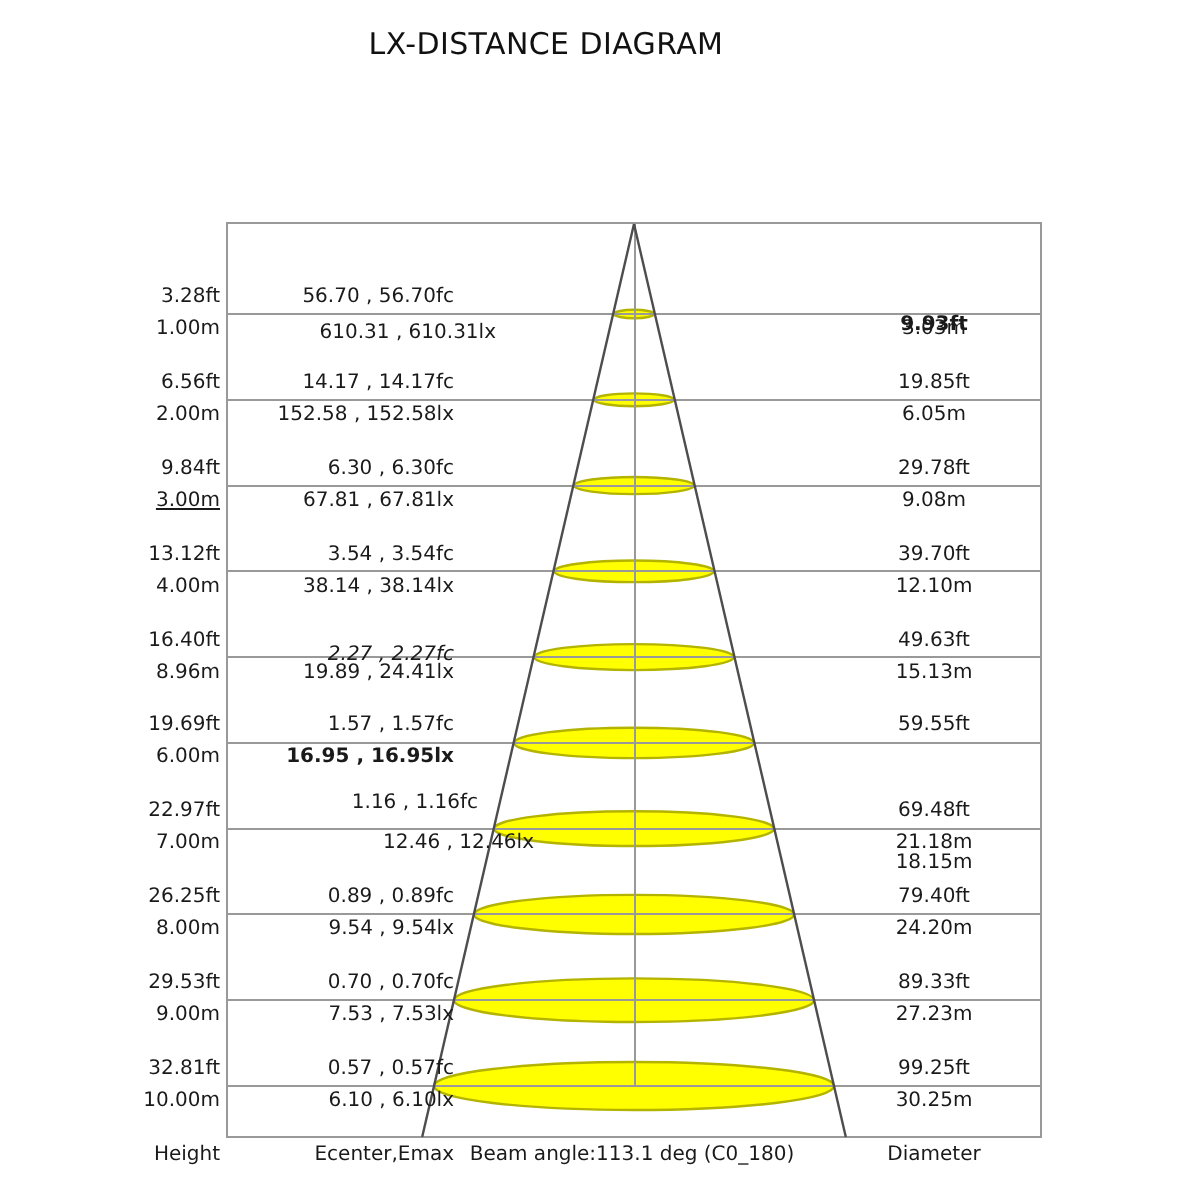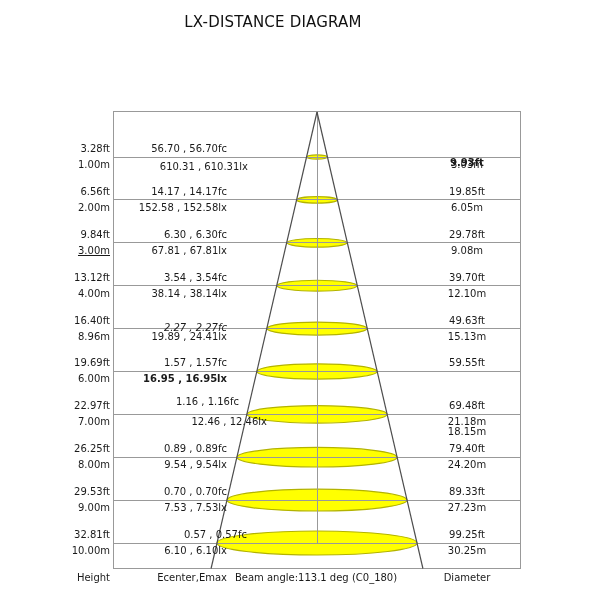--- a/index.html
+++ b/index.html
@@ -112,21 +112,21 @@
     <div class="lbl col-diameter" style="top: 443.222px;">79.40ft</div>
     <div class="lbl col-diameter" style="top: 459.222px;">24.20m</div>
     <div class="lbl col-height" style="top: 486.111px;">29.53ft</div>
     <div class="lbl col-height" style="top: 502.111px;">9.00m</div>
     <div class="lbl col-ecenter" style="top: 486.111px;">0.70 , 0.70fc</div>
     <div class="lbl col-ecenter" style="top: 502.111px;">7.53 , 7.53lx</div>
     <div class="lbl col-diameter" style="top: 486.111px;">89.33ft</div>
     <div class="lbl col-diameter" style="top: 502.111px;">27.23m</div>
     <div class="lbl col-height" style="top: 529px;">32.81ft</div>
     <div class="lbl col-height" style="top: 545px;">10.00m</div>
-    <div class="lbl col-ecenter" style="top: 529px; margin-left: 20px;">0.57 , 0.57fc</div>
+    <div class="lbl col-ecenter" style="top: 529px;">0.57 , 0.57fc</div>
     <div class="lbl col-ecenter" style="top: 545px;">6.10 , 6.10lx</div>
     <div class="lbl col-diameter" style="top: 529px;">99.25ft</div>
     <div class="lbl col-diameter" style="top: 545px;">30.25m</div>
   </div>
 
 <div class="lbl col-height" style="top:572px">Height</div>
 <div class="lbl col-ecenter" style="top:572px">Ecenter,Emax</div>
 <div class="lbl col-beam" style="top:572px">Beam angle:113.1 deg (C0_180)</div>
 <div class="lbl col-diameter" style="top:572px">Diameter</div>
 

